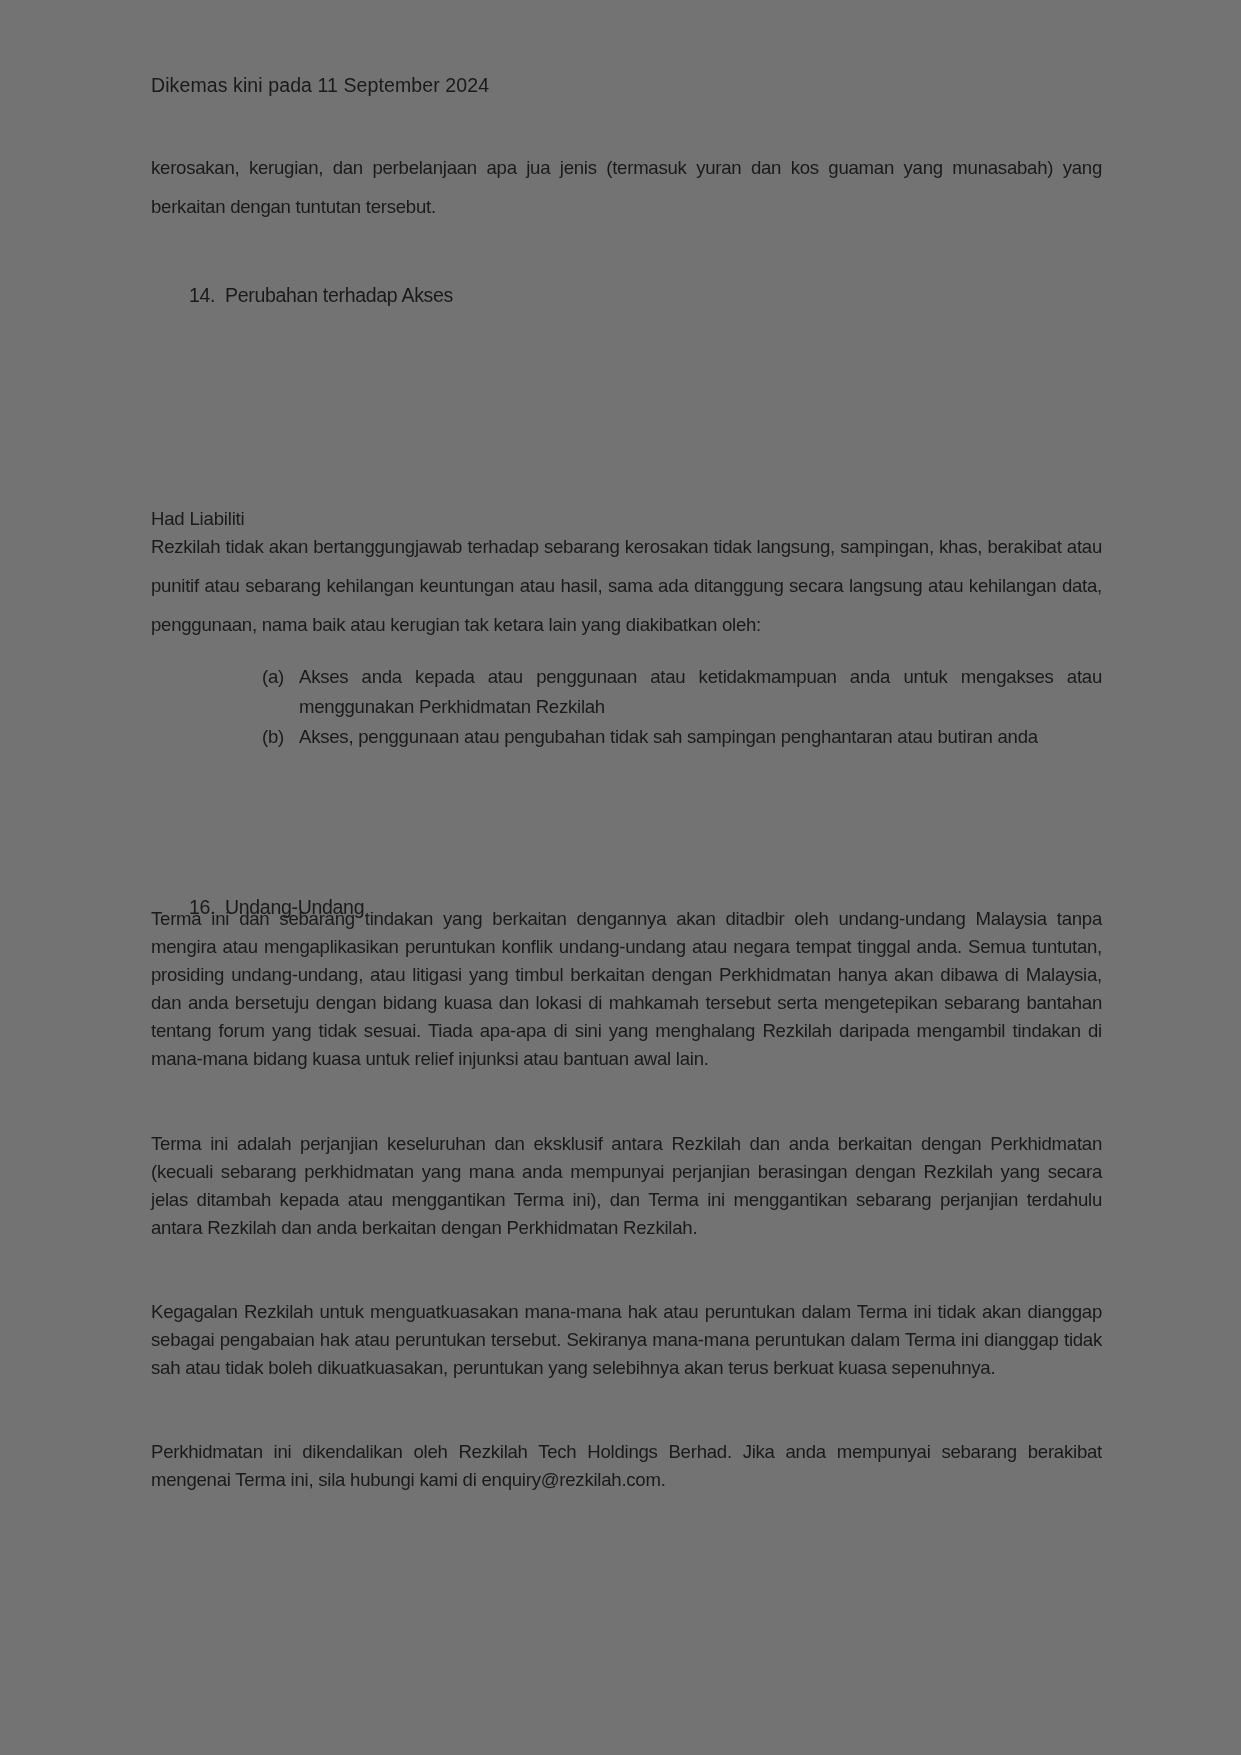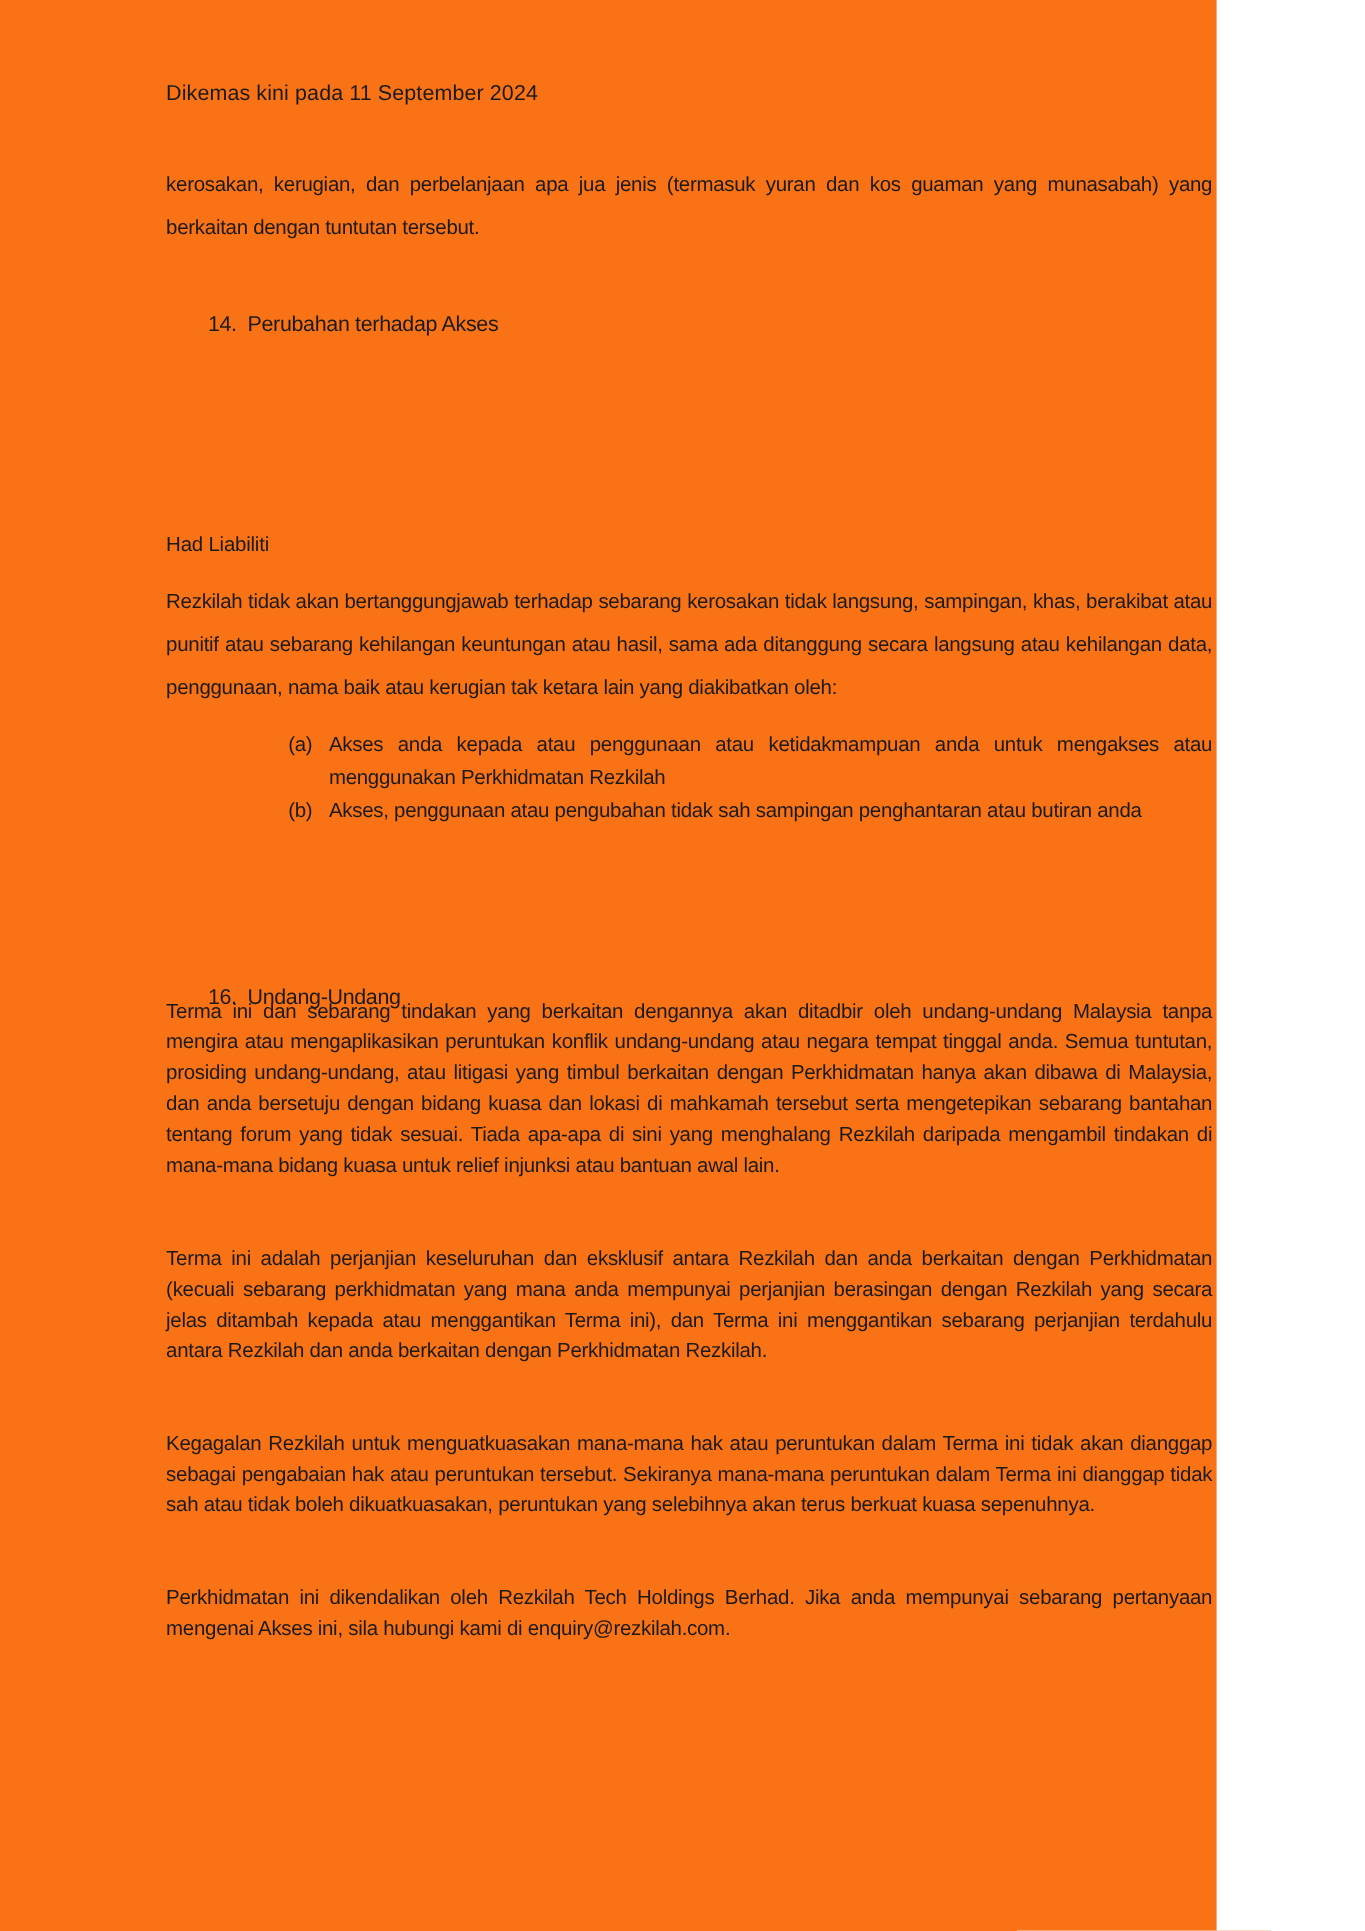--- a/index.html
+++ b/index.html
@@ -1,25 +1,25 @@
 <!DOCTYPE html>
 <html><head>
 <meta charset="utf-8">
 <style>
   html, body { margin: 0; padding: 0; background: #ffffff; }
   body {
     width: 1241px; height: 1755px; position: relative; overflow: hidden;
     font-family: "Liberation Sans", sans-serif; color: #1a1a1a;
   }
-  .page { position: absolute; left: 0; top: 0; width: 1106px; height: 1755px; background: #f97316; }
+  .page { position: absolute; left: 0; top: 0; width: 1241px; height: 1755px; background: #737373; }
   .hdr { position: absolute; left: 151px; top: 74px; font-size: 19.5px; letter-spacing: 0.1px; }
   .block { position: absolute; left: 151px; width: 951px; font-size: 18.6px; line-height: 39px; text-align: justify; letter-spacing: -0.25px; }
   .heading { position: absolute; left: 189px; font-size: 19.5px; letter-spacing: -0.3px; }
   .heading .num { display: inline-block; width: 36px; }
-  .plain-heading { position: absolute; left: 151px; font-size: 18.6px; letter-spacing: -0.2px; }
+  .plain-heading { position: absolute; left: 151px; font-size: 18.6px; letter-spacing: -0.2px; margin-top: 24px; }
   .list { position: absolute; left: 262px; width: 840px; font-size: 18.6px; line-height: 30px; letter-spacing: -0.25px; }
   .li { display: flex; margin-bottom: 0; }
   .li .mk { width: 37px; flex: none; }
   .li .tx { flex: 1; text-align: justify; }
 </style>
 </head>
 <body>
 
 <div class="page">
 
@@ -50,15 +50,15 @@
   <div class="heading" style="top:896px;">
     <span class="num">16.</span><span>Undang-Undang</span>
   </div>
 
   <div class="block" style="top:905px; line-height:28px;">Terma ini dan sebarang tindakan yang berkaitan dengannya akan ditadbir oleh undang-undang Malaysia tanpa mengira atau mengaplikasikan peruntukan konflik undang-undang atau negara tempat tinggal anda. Semua tuntutan, prosiding undang-undang, atau litigasi yang timbul berkaitan dengan Perkhidmatan hanya akan dibawa di Malaysia, dan anda bersetuju dengan bidang kuasa dan lokasi di mahkamah tersebut serta mengetepikan sebarang bantahan tentang forum yang tidak sesuai. Tiada apa-apa di sini yang menghalang Rezkilah daripada mengambil tindakan di mana-mana bidang kuasa untuk relief injunksi atau bantuan awal lain.</div>
 
   <div class="block" style="top:1130px; line-height:28px;">Terma ini adalah perjanjian keseluruhan dan eksklusif antara Rezkilah dan anda berkaitan dengan Perkhidmatan (kecuali sebarang perkhidmatan yang mana anda mempunyai perjanjian berasingan dengan Rezkilah yang secara jelas ditambah kepada atau menggantikan Terma ini), dan Terma ini menggantikan sebarang perjanjian terdahulu antara Rezkilah dan anda berkaitan dengan Perkhidmatan Rezkilah.</div>
 
   <div class="block" style="top:1298px; line-height:28px;">Kegagalan Rezkilah untuk menguatkuasakan mana-mana hak atau peruntukan dalam Terma ini tidak akan dianggap sebagai pengabaian hak atau peruntukan tersebut. Sekiranya mana-mana peruntukan dalam Terma ini dianggap tidak sah atau tidak boleh dikuatkuasakan, peruntukan yang selebihnya akan terus berkuat kuasa sepenuhnya.</div>
 
-  <div class="block" style="top:1438px; line-height:28px;">Perkhidmatan ini dikendalikan oleh Rezkilah Tech Holdings Berhad. Jika anda mempunyai sebarang pertanyaan mengenai Akses ini, sila hubungi kami di enquiry@rezkilah.com.</div>
+  <div class="block" style="top:1438px; line-height:28px;">Perkhidmatan ini dikendalikan oleh Rezkilah Tech Holdings Berhad. Jika anda mempunyai sebarang berakibat mengenai Terma ini, sila hubungi kami di enquiry@rezkilah.com.</div>
 
 </div>
 
 </body></html>

